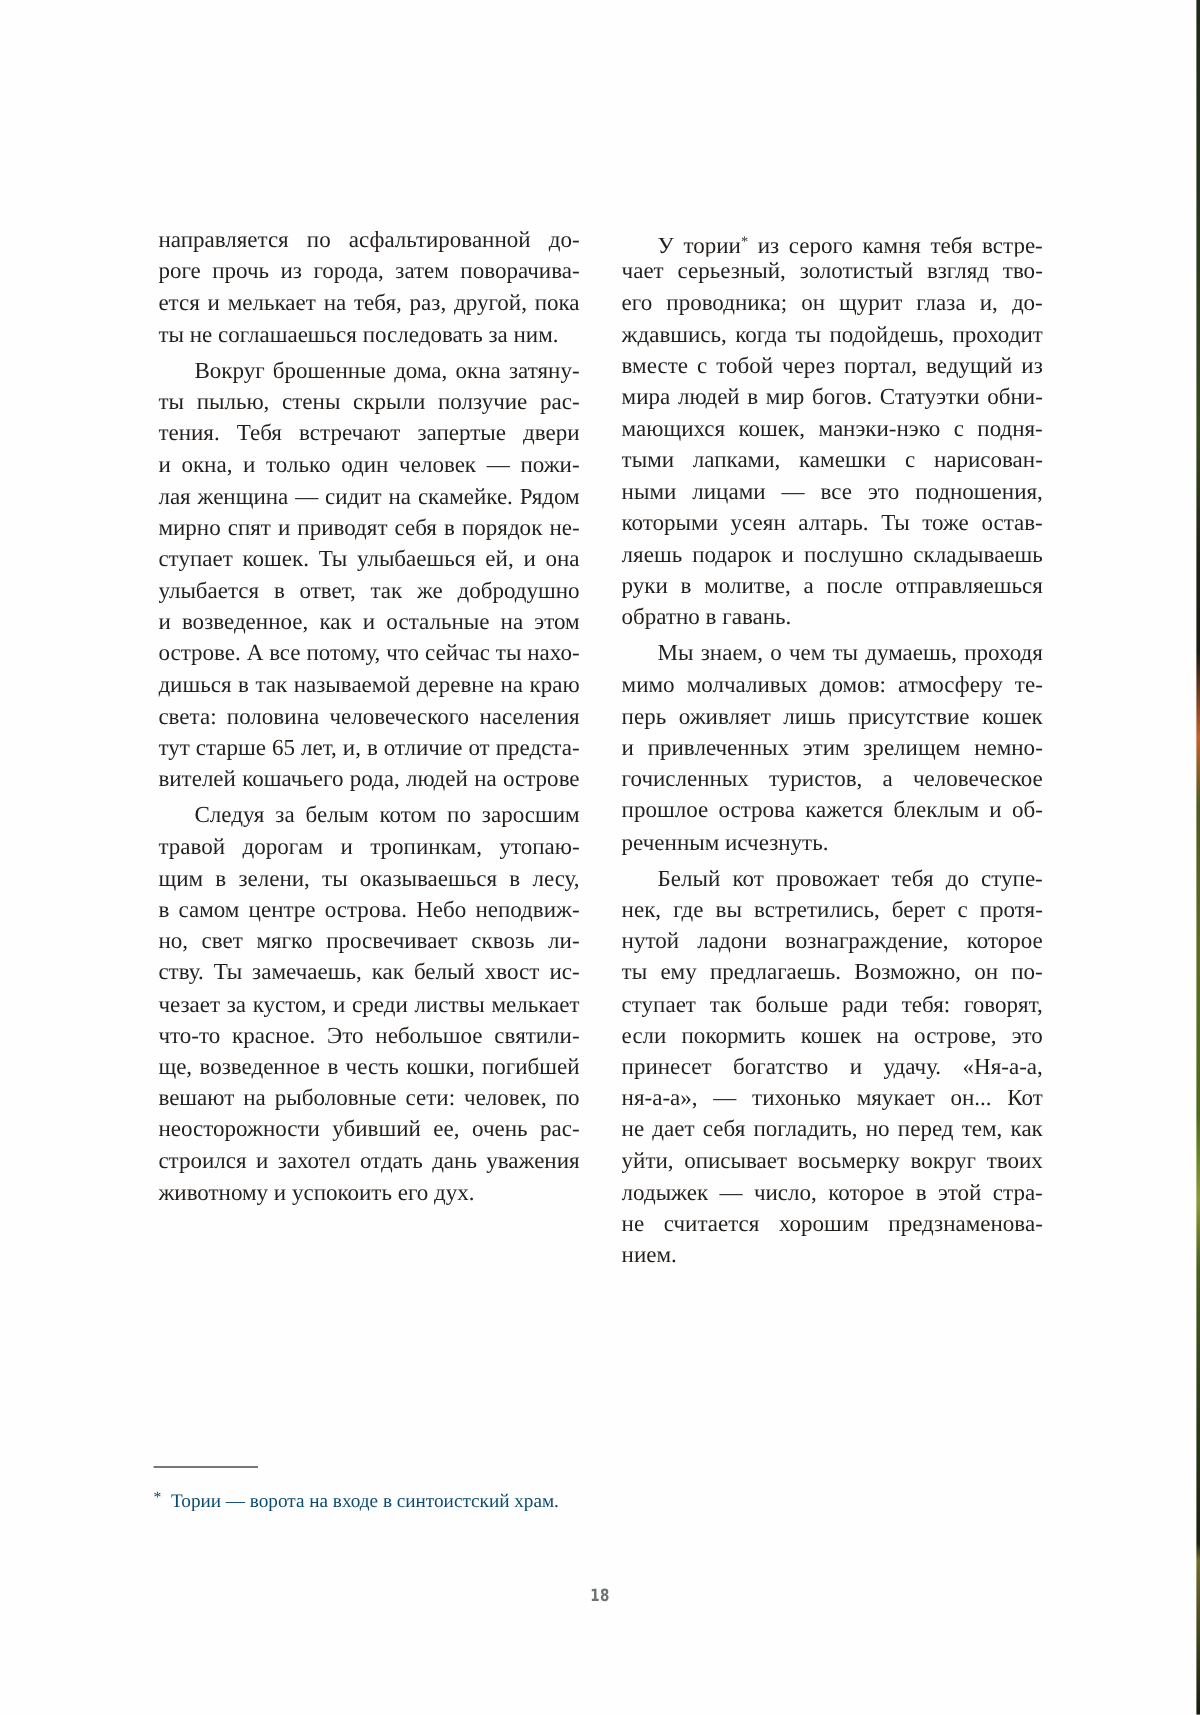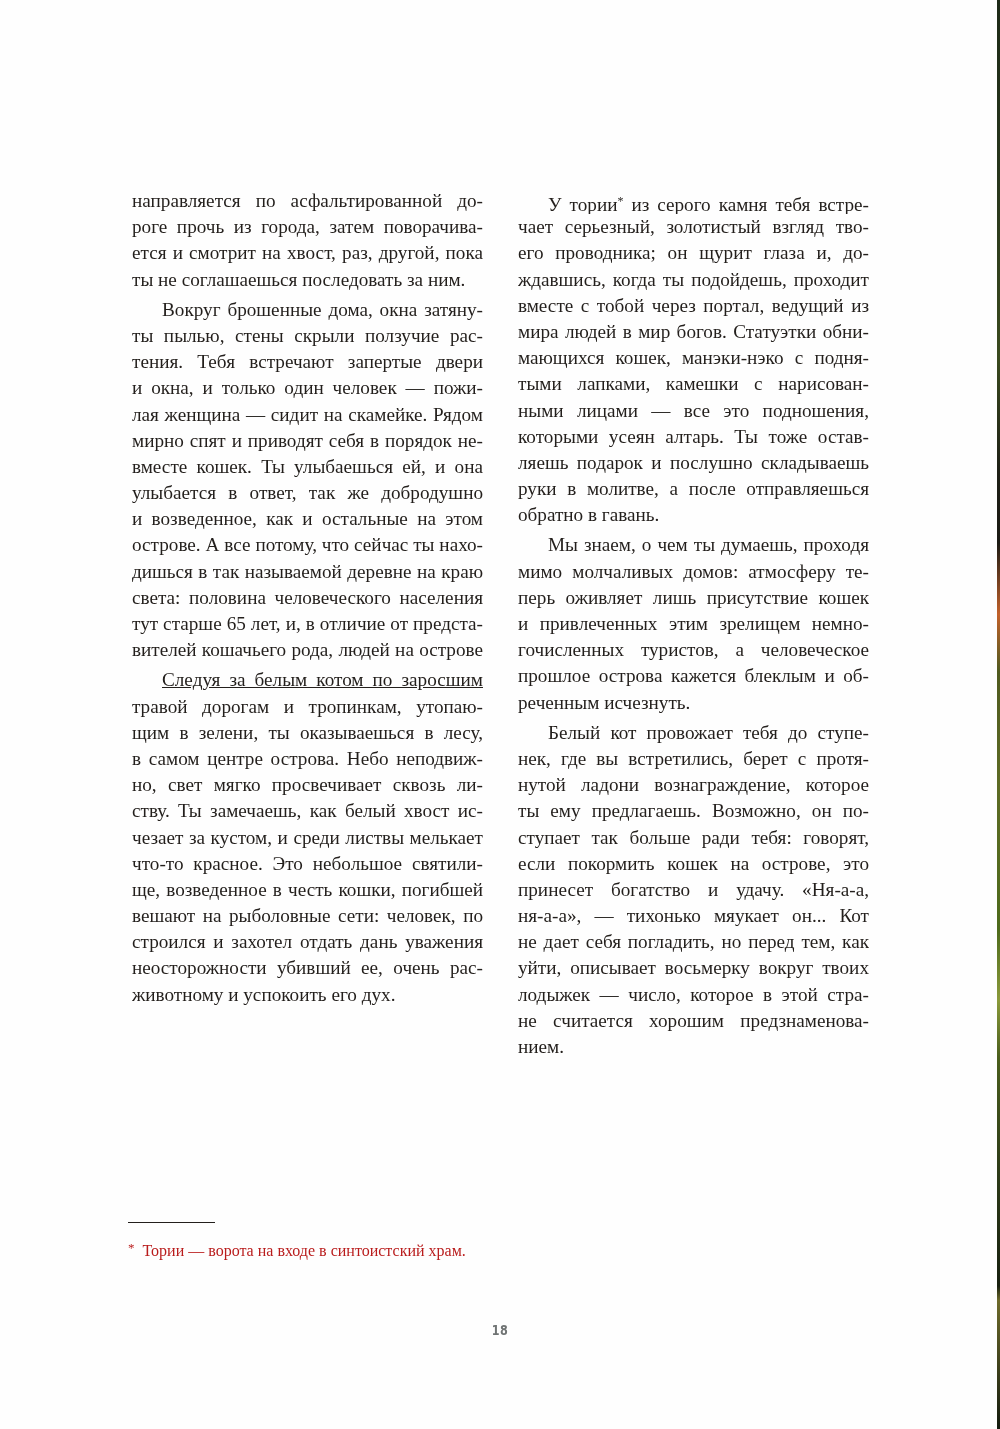--- a/index.html
+++ b/index.html
@@ -15,71 +15,71 @@
     .col {
       position: absolute; top: 0; width: 359px;
       font-size: 19.2px; line-height: 26.2px; text-align: justify;
     }
     .col.left { left: 0; }
     .col.right { left: 386px; }
     .col p { margin: 4px; }
     .line { display: block; text-align: justify; text-align-last: justify; white-space: nowrap; height: 26.2px; overflow: hidden; }
     .line.last { text-align-last: left; }
     .fn-rule { position: absolute; left: 128px; top: 1222px; width: 87px; height: 1px; background: #231f1c; }
-    .footnote { position: absolute; left: 128px; top: 1240px; font-size: 16px; color: #b91c1c; }
+    .footnote { position: absolute; left: 128px; top: 1240px; font-size: 16px; color: #0c4a6e; }
     .footnote .mark { font-size: 13px; vertical-align: 4px; margin-right: 8px; }
     .page-number {
       position: absolute; left: 0; width: 1000px; top: 1322px; text-align: center;
       font-family: "DejaVu Sans", sans-serif; font-size: 14px; font-weight: bold; color: #6f7373; letter-spacing: 0.5px;
       transform: scaleX(0.8);
     }
     sup.star { font-size: 12px; vertical-align: 6px; }
   </style>
 </head>
 <body>
 
 <div class="edge-strip"></div>
 
 <div class="page">
   <div class="col left" id="col-left">
       <p>
         <span class="line">направляется по асфальтированной до-</span>
         <span class="line">роге прочь из города, затем поворачива-</span>
-        <span class="line">ется и смотрит на хвост, раз, другой, пока</span>
+        <span class="line">ется и мелькает на тебя, раз, другой, пока</span>
         <span class="line last">ты не соглашаешься последовать за ним.</span>
       </p>
       <p>
         <span class="line" style="text-indent: 30px;">Вокруг брошенные дома, окна затяну-</span>
         <span class="line">ты пылью, стены скрыли ползучие рас-</span>
         <span class="line">тения. Тебя встречают запертые двери</span>
         <span class="line">и окна, и только один человек — пожи-</span>
         <span class="line">лая женщина — сидит на скамейке. Рядом</span>
         <span class="line">мирно спят и приводят себя в порядок не-</span>
-        <span class="line">вместе кошек. Ты улыбаешься ей, и она</span>
+        <span class="line">ступает кошек. Ты улыбаешься ей, и она</span>
         <span class="line">улыбается в ответ, так же добродушно</span>
         <span class="line">и возведенное, как и остальные на этом</span>
         <span class="line">острове. А все потому, что сейчас ты нахо-</span>
         <span class="line">дишься в так называемой деревне на краю</span>
         <span class="line">света: половина человеческого населения</span>
         <span class="line">тут старше 65 лет, и, в отличие от предста-</span>
         <span class="line">вителей кошачьего рода, людей на острове</span>
       </p>
       <p>
-        <span class="line" style="text-indent: 30px; text-decoration: underline;">Следуя за белым котом по заросшим</span>
+        <span class="line" style="text-indent: 30px;">Следуя за белым котом по заросшим</span>
         <span class="line">травой дорогам и тропинкам, утопаю-</span>
         <span class="line">щим в зелени, ты оказываешься в лесу,</span>
         <span class="line">в самом центре острова. Небо неподвиж-</span>
         <span class="line">но, свет мягко просвечивает сквозь ли-</span>
         <span class="line">ству. Ты замечаешь, как белый хвост ис-</span>
         <span class="line">чезает за кустом, и среди листвы мелькает</span>
         <span class="line">что-то красное. Это небольшое святили-</span>
         <span class="line">ще, возведенное в честь кошки, погибшей</span>
         <span class="line">вешают на рыболовные сети: человек, по</span>
+        <span class="line">неосторожности убивший ее, очень рас-</span>
         <span class="line">строился и захотел отдать дань уважения</span>
-        <span class="line">неосторожности убивший ее, очень рас-</span>
         <span class="line last">животному и успокоить его дух.</span>
       </p>
     </div>
   <div class="col right" id="col-right">
       <p>
         <span class="line" style="text-indent: 30px;">У тории<sup class="star">*</sup> из серого камня тебя встре-</span>
         <span class="line">чает серьезный, золотистый взгляд тво-</span>
         <span class="line">его проводника; он щурит глаза и, до-</span>
         <span class="line">ждавшись, когда ты подойдешь, проходит</span>
         <span class="line">вместе с тобой через портал, ведущий из</span>

